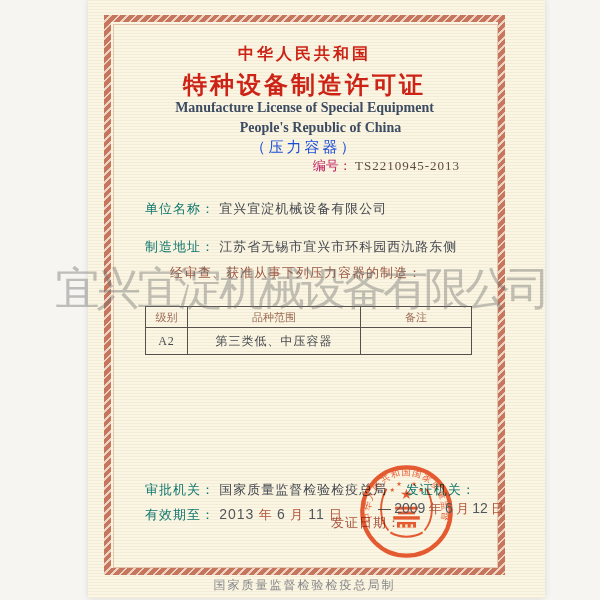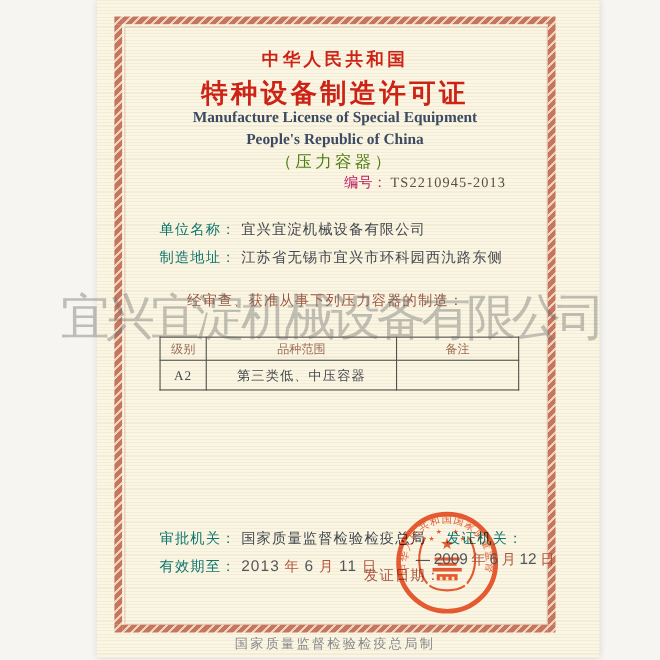--- a/index.html
+++ b/index.html
@@ -24,31 +24,31 @@
   }
   .frame-inner{
     position:absolute;left:113px;top:24px;width:383px;height:542px;
     border:1px solid rgba(197,118,92,0.35);
   }
 
   .ctext{position:absolute;left:104px;width:401px;text-align:center;white-space:nowrap;}
   .t1{top:44px;font-size:16px;font-weight:bold;color:#cc2316;letter-spacing:3px;font-family:"Liberation Sans",sans-serif;}
   .t2{top:69px;font-size:24px;font-weight:bold;color:#cc2316;letter-spacing:3px;font-family:"Liberation Sans",sans-serif;}
   .e1{top:100px;font-size:14px;font-weight:bold;color:#3c4b61;}
-  .e2{top:120px;font-size:14px;font-weight:bold;color:#3c4b61;}
-  .cat{top:138px;font-size:15px;color:#4d7c0f;letter-spacing:3px;}
+  .e2{top:120px;font-size:14px;font-weight:bold;color:#3c4b61;margin-left:16px;}
+  .cat{top:138px;font-size:15px;color:#1d4ed8;letter-spacing:3px;}
   .serial{position:absolute;top:157px;right:140px;font-size:13px;white-space:nowrap;}
   .serial .lbl{color:#be185d;}
   .serial .val{color:#5f4b42;letter-spacing:1px;}
 
   .infoline{position:absolute;left:145px;font-size:13px;white-space:nowrap;letter-spacing:1px;}
   .lbl-red{color:#0f766e;}
   .val-dark{color:#43464e;}
   .l-company{top:200px;}
-  .l-address{top:225px;}
+  .l-address{top:238px;}
   .intro{position:absolute;left:170px;top:264px;font-size:13px;color:#9c5743;letter-spacing:1px;white-space:nowrap;}
 
   table.lic{
     position:absolute;left:145px;top:306px;width:323px;
     border-collapse:collapse;table-layout:fixed;
   }
   table.lic td{
     border:1px solid #55504a;text-align:center;vertical-align:middle;
     padding:0;overflow:hidden;
   }

